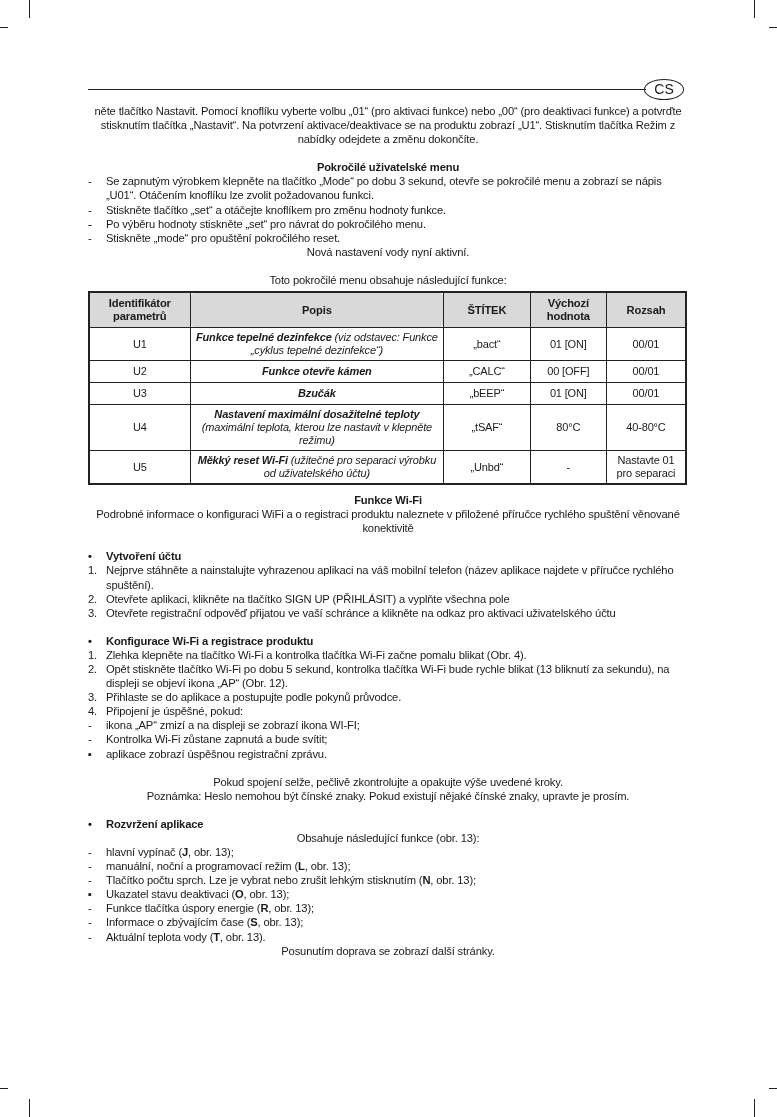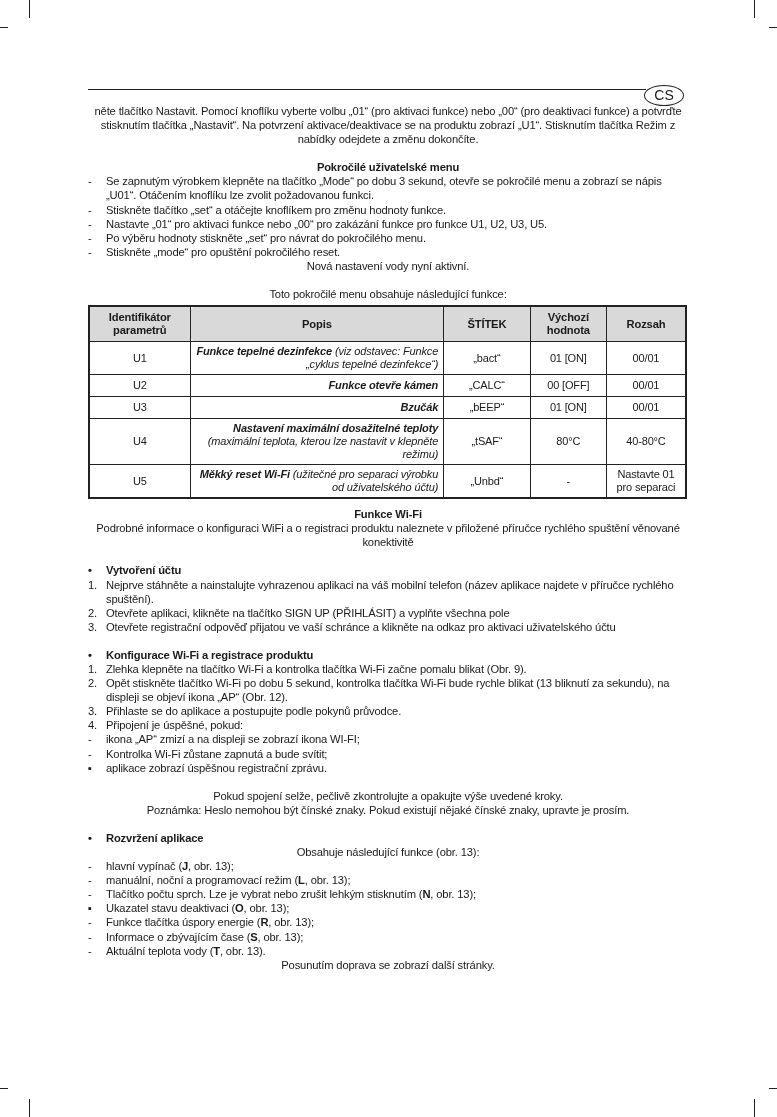--- a/index.html
+++ b/index.html
@@ -2,35 +2,35 @@
 <html><head>
 <meta charset="utf-8">
 <style>
   html, body { margin: 0; padding: 0; background: #ffffff; }
   body { width: 777px; height: 1117px; position: relative; overflow: hidden;
          font-family: "Liberation Sans", sans-serif; color: #1a1a1a; }
   .crop { position: absolute; background: #222; }
   .cv { width: 1px; height: 18px; }
   .ch { width: 8px; height: 1px; }
   .hline { position: absolute; left: 88px; top: 89px; width: 558px; height: 1px; background: #222; }
-  .lang { position: absolute; left: 644px; top: 85px; width: 38px; height: 19px; border: 1px solid #222;
+  .lang { position: absolute; left: 644px; top: 79px; width: 38px; height: 19px; border: 1px solid #222;
           border-radius: 50%; font-size: 14px; line-height: 19px; text-align: center; letter-spacing: 0; }
   .content { position: absolute; left: 88px; top: 104px; width: 600px; font-size: 11.2px; line-height: 14.1px;
              letter-spacing: -0.15px; }
   p { margin: 0; text-align: center; }
   .gap { height: 14px; }
   .h { font-weight: bold; }
   ul.dash, ol.num, ul.dot { margin: 0; padding: 0; list-style: none; }
   ul.dash li, ol.num li, ul.dot li { position: relative; padding-left: 18px; }
   .mk { position: absolute; left: 0; top: 0; }
   table { border-collapse: collapse; width: 599px; margin: 4px 0 8px 0; border: 2px solid #222; }
   th { background: #d9d9d9; font-weight: bold; font-size: 11.2px; line-height: 13px; padding: 4px 4px;
        border: 1px solid #222; text-align: center; height: 26px; }
   td { border: 1px solid #222; padding: 3px 5px; font-size: 11px; line-height: 13px; text-align: center; }
-  td.desc { text-align: right; margin-top: 32px; }
+  td.desc { text-align: center; margin-top: 32px; }
   .bi { font-weight: bold; font-style: italic; }
   .it { font-style: italic; }
   .c1 { width: 95px; } .c2 { width: 265px; border-radius: 7px; } .c3 { width: 82px; } .c4 { width: 70px; } .c5 { width: 73px; }
 </style>
 </head>
 <body>
 
 <div class="crop cv" style="left:29px;top:0;"></div>
 <div class="crop cv" style="left:754px;top:0;"></div>
 <div class="crop ch" style="left:0;top:27px;"></div>
@@ -44,21 +44,21 @@
 <div class="lang">CS</div>
 
 <div class="content">
   <p>něte tlačítko Nastavit. Pomocí knoflíku vyberte volbu „01“ (pro aktivaci funkce) nebo „00“ (pro deaktivaci funkce) a potvrďte stisknutím tlačítka „Nastavit“. Na potvrzení aktivace/deaktivace se na produktu zobrazí „U1“. Stisknutím tlačítka Režim z nabídky odejdete a změnu dokončíte.</p>
   <div class="gap"></div>
 
   <p class="h">Pokročilé uživatelské menu</p>
   <ul class="dash">
     <li><span class="mk">-</span><span>Se zapnutým výrobkem klepněte na tlačítko „Mode“ po dobu 3 sekund, otevře se pokročilé menu a zobrazí se nápis „U01“. Otáčením knoflíku lze zvolit požadovanou funkci.</span></li>
     <li><span class="mk">-</span><span>Stiskněte tlačítko „set“ a otáčejte knoflíkem pro změnu hodnoty funkce.</span></li>
-    <li><span class="mk">-</span><span>Nastavte „01“ pro aktivaci funkce nebo „00“ pro zakázání funkce pro funkce U1, U2, U3, U5.</span></li>
+    <li><span class="mk">-</span></li>
     <li><span class="mk">-</span><span>Po výběru hodnoty stiskněte „set“ pro návrat do pokročilého menu.</span></li>
     <li><span class="mk">-</span><span>Stiskněte „mode“ pro opuštění pokročilého reset.</span></li>
   </ul>
   <p>Nová nastavení vody nyní aktivní.</p>
   <div class="gap"></div>
   <p>Toto pokročilé menu obsahuje následující funkce:</p>
 
   <table>
     <thead>
       <tr>
@@ -119,21 +119,21 @@
     <li><span class="mk">1.</span><span>Nejprve stáhněte a nainstalujte vyhrazenou aplikaci na váš mobilní telefon (název aplikace najdete v příručce rychlého spuštění).</span></li>
     <li><span class="mk">2.</span><span>Otevřete aplikaci, klikněte na tlačítko SIGN UP (PŘIHLÁSIT) a vyplňte všechna pole</span></li>
     <li><span class="mk">3.</span><span>Otevřete registrační odpověď přijatou ve vaší schránce a klikněte na odkaz pro aktivaci uživatelského účtu</span></li>
   </ol>
   <div class="gap"></div>
 
   <ul class="dot">
     <li class="h"><span class="mk">•</span><span>Konfigurace Wi-Fi a registrace produktu</span></li>
   </ul>
   <ol class="num">
-    <li><span class="mk">1.</span><span>Zlehka klepněte na tlačítko Wi-Fi a kontrolka tlačítka Wi-Fi začne pomalu blikat (Obr. 9).</span></li>
+    <li><span class="mk">1.</span><span>Zlehka klepněte na tlačítko Wi-Fi a kontrolka tlačítka Wi-Fi začne pomalu blikat (Obr. 4).</span></li>
     <li><span class="mk">2.</span><span>Opět stiskněte tlačítko Wi-Fi po dobu 5 sekund, kontrolka tlačítka Wi-Fi bude rychle blikat (13 bliknutí za sekundu), na displeji se objeví ikona „AP“ (Obr. 12).</span></li>
     <li><span class="mk">3.</span><span>Přihlaste se do aplikace a postupujte podle pokynů průvodce.</span></li>
     <li><span class="mk">4.</span><span>Připojení je úspěšné, pokud:</span></li>
   </ol>
   <ul class="dash">
     <li><span class="mk">-</span><span>ikona „AP“ zmizí a na displeji se zobrazí ikona WI-FI;</span></li>
     <li><span class="mk">-</span><span>Kontrolka Wi-Fi zůstane zapnutá a bude svítit;</span></li>
     <li><span class="mk">▪</span><span>aplikace zobrazí úspěšnou registrační zprávu.</span></li>
   </ul>
   <div class="gap"></div>

